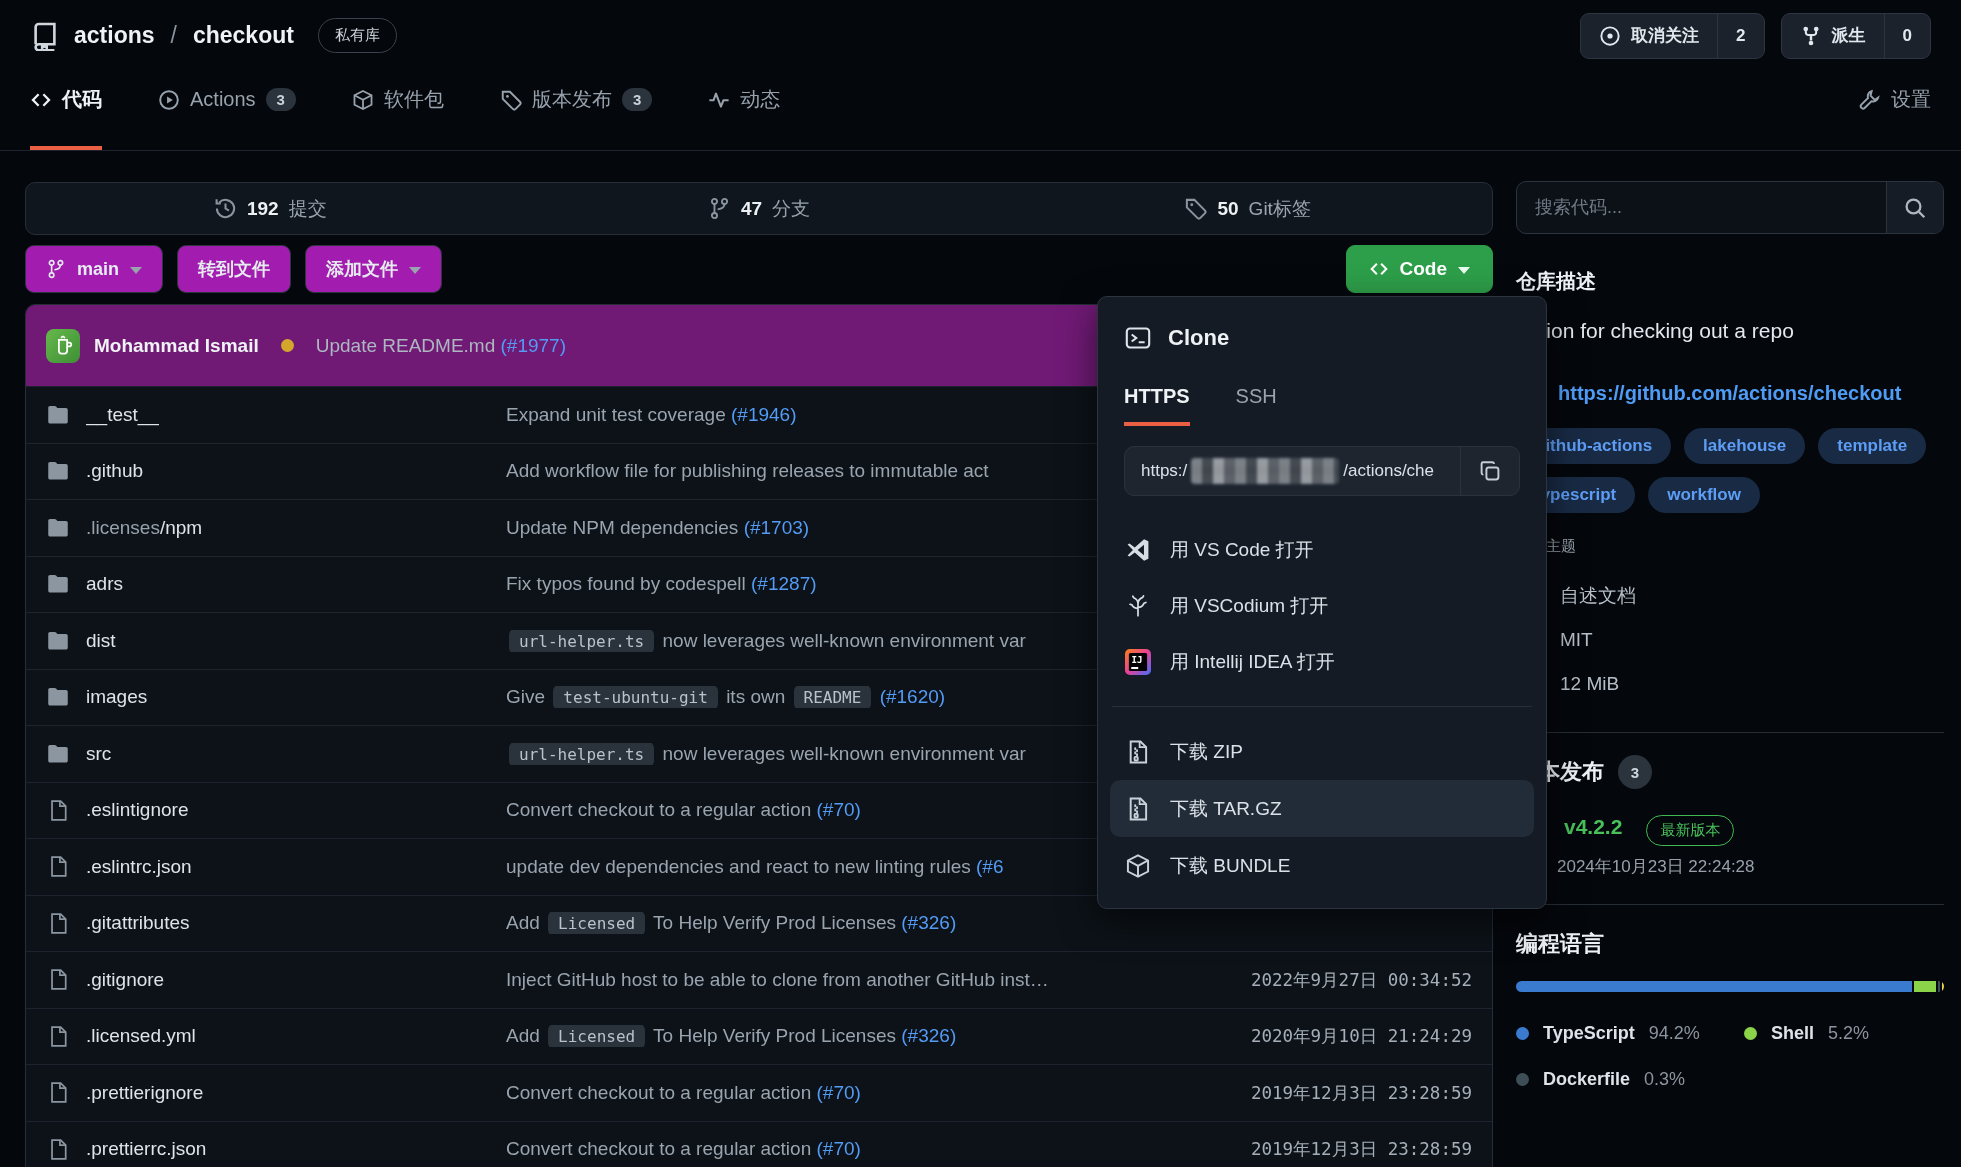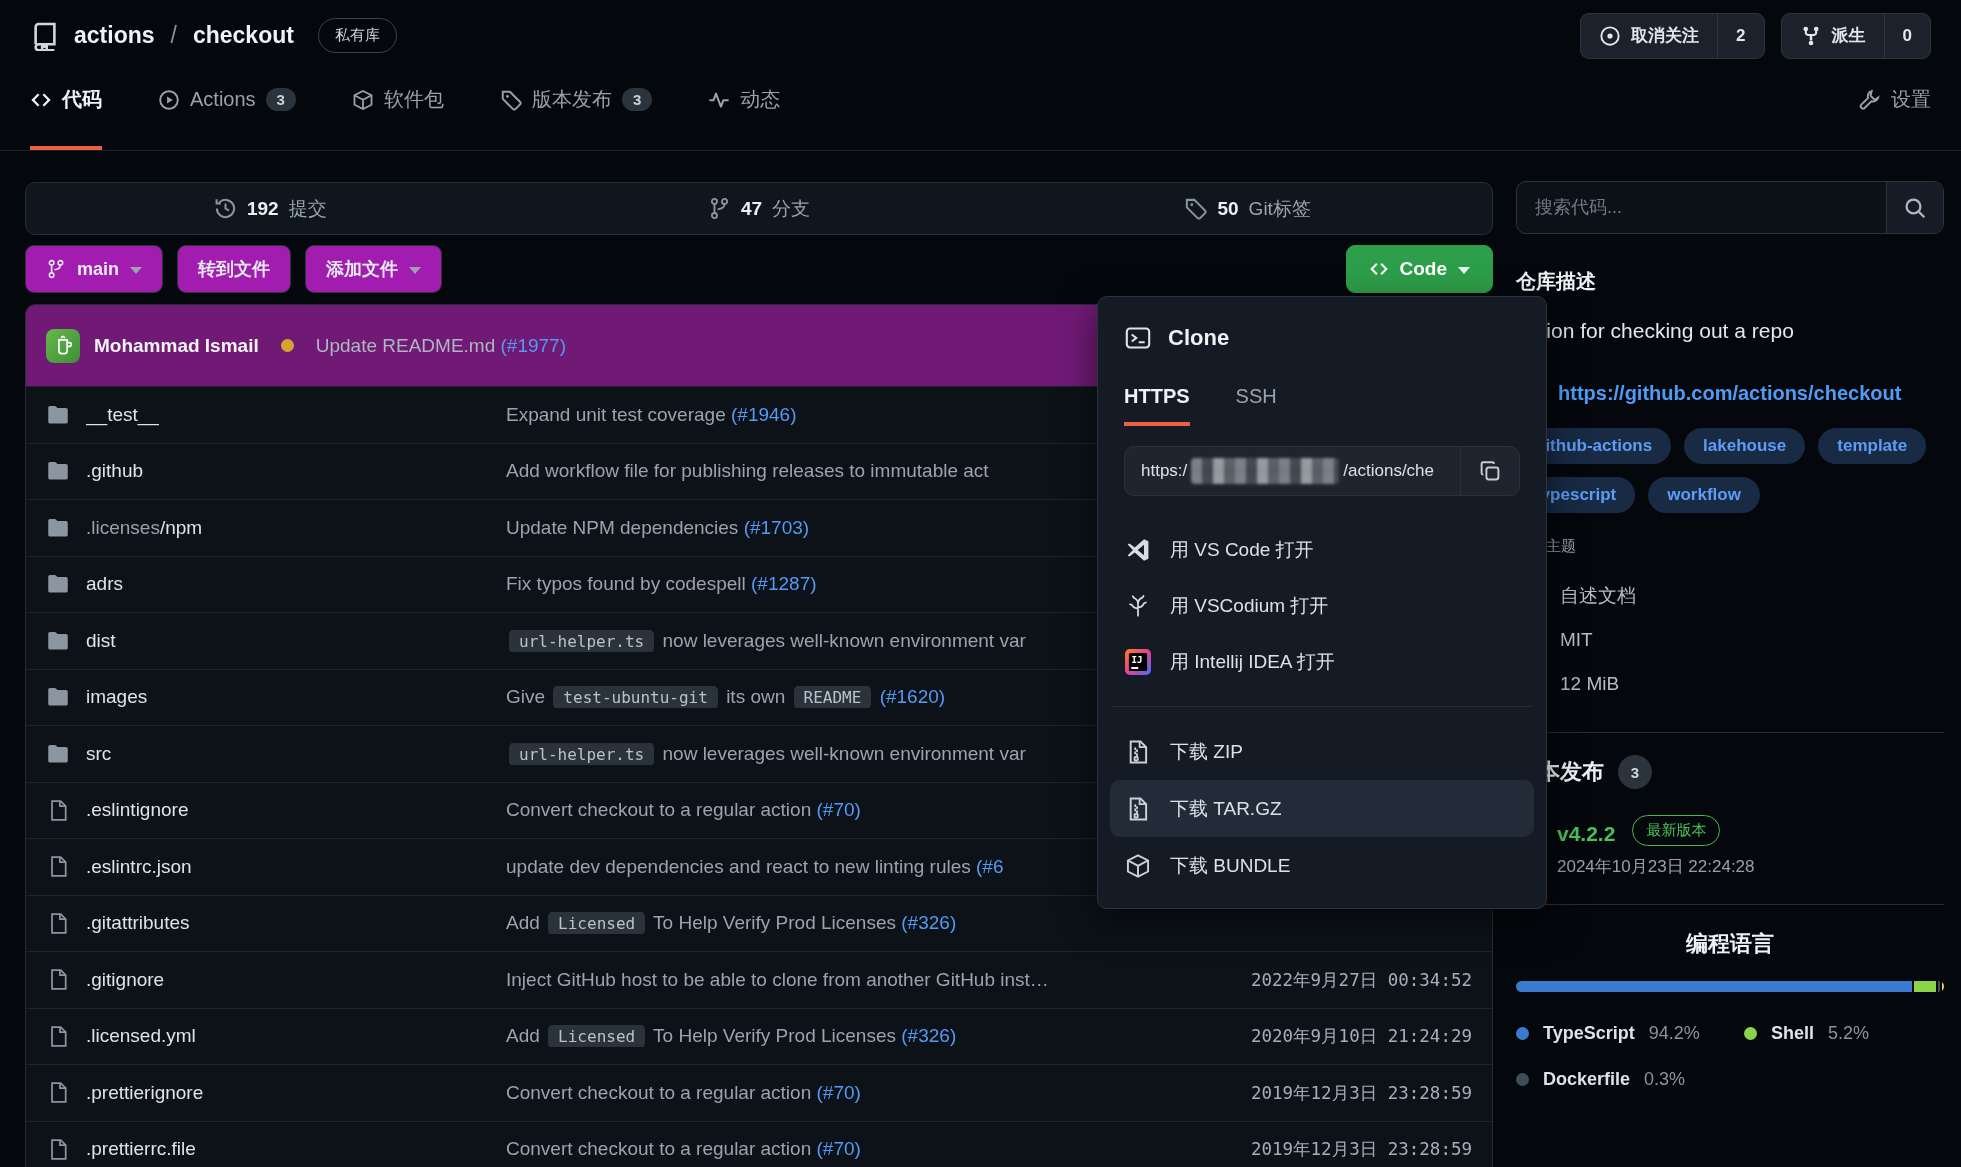--- a/index.html
+++ b/index.html
@@ -99,26 +99,26 @@
   .topics{margin-top:22px;display:flex;flex-wrap:wrap;gap:13px;}
   .topic{background:#182a44;color:#5d9df5;font-size:17px;font-weight:600;border-radius:19px;padding:8px 19px;cursor:pointer;}
   .manage{margin-top:24px;font-size:15px;color:#9aa3ad;cursor:pointer;}
   .meta{margin-top:18px;}
   .meta-row{height:44px;display:flex;align-items:center;gap:18px;font-size:19px;color:#b6bfc8;}
   .meta-row .ico{width:26px;color:#9aa4ae;}
   .sb-div{height:1px;background:#262e38;margin-top:26px;}
   .rel-hdr{margin-top:22px;display:flex;align-items:center;gap:14px;}
   .rel-hdr .t{font-size:22px;font-weight:bold;color:#eef2f5;}
   .rel-badge{width:34px;height:34px;border-radius:50%;background:#2b333d;color:#cfd6dd;font-size:15px;font-weight:bold;display:flex;align-items:center;justify-content:center;}
-  .rel-row{margin-top:26px;display:flex;align-items:flex-end;gap:13px;}
+  .rel-row{margin-top:26px;display:flex;align-items:flex-start;gap:20px;}
   .rel-row .ico{color:#3fb950;}
   .rel-ver{font-size:21px;font-weight:bold;color:#49c05a;cursor:pointer;}
   .latest-pill{border:1px solid #3fb950;color:#49c05a;font-size:15px;border-radius:18px;padding:5px 13px;margin-left:4px;}
   .rel-date{margin-top:9px;margin-left:41px;font-size:17px;color:#98a1ab;}
-  .lang-h{margin-top:24px;font-size:22px;font-weight:bold;color:#eef2f5;text-align:center;}
+  .lang-h{margin-top:24px;font-size:22px;font-weight:bold;color:#eef2f5;}
   .langbar{margin-top:22px;height:11px;display:flex;gap:2px;border-radius:6px;overflow:hidden;}
   .langbar span{height:100%;}
   .legend{margin-top:18px;display:grid;grid-template-columns:228px 1fr;}
   .lg-item{height:46px;display:flex;align-items:center;gap:14px;}
   .lg-dot{width:13px;height:13px;border-radius:50%;flex:none;}
   .lg-name{font-size:18px;font-weight:bold;color:#dde3e9;}
   .lg-pct{font-size:18px;color:#8b949e;}
 </style>
 </head>
 <body>
@@ -438,21 +438,21 @@
           <span class="fmsg"><span>Convert checkout to a regular action </span><a class="msg-link">(#70)</a></span>
           <span class="fdate">2019年12月3日 23:28:59</span>
         </div>
         <div class="frow">
           <span class="ico ficon">
             <svg width="23" height="23" viewBox="0 0 16 16" fill="none" stroke="currentColor" stroke-width="1.2">
               <path d="M3.5 1.5h6L13 5v9.5H3.5z"></path>
               <path d="M9 1.5V5h4"></path>
             </svg>
           </span>
-          <span class="fname"><span>.prettierrc.file</span></span>
+          <span class="fname"><span>.prettierrc.json</span></span>
           <span class="fmsg"><span>Convert checkout to a regular action </span><a class="msg-link">(#70)</a></span>
           <span class="fdate">2019年12月3日 23:28:59</span>
         </div>
       </div>
 
   </div>
 </div>
 
 <div class="dropdown">
   <div class="clone-hdr">

